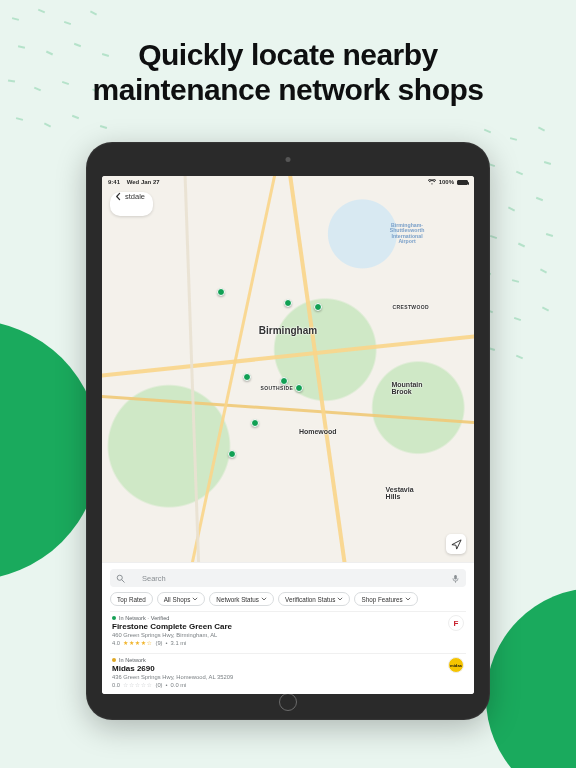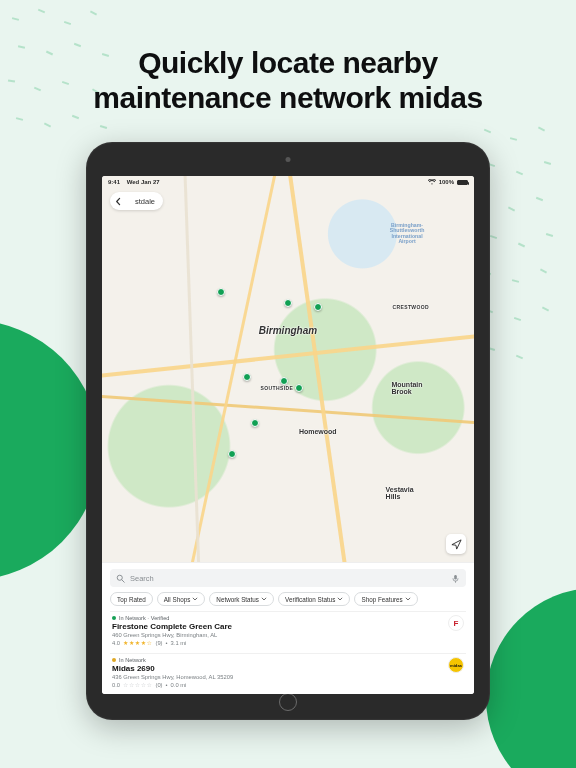--- a/index.html
+++ b/index.html
@@ -22,21 +22,20 @@
   }
   .headline {
     position:absolute; top:38px; left:0; right:0;
     text-align:center;
     font-weight:800;
     font-size:30px;
     line-height:1.15;
     color:#0e0f10;
     letter-spacing:-0.5px;
     padding: 0 40px;
-    margin-top: 8px;
   }
   
   .tablet {
     position:absolute;
     left:86px; top:142px;
     width:404px; height:578px;
     background:#2a2a2a;
     border-radius:26px;
     box-shadow: 0 8px 30px rgba(0,0,0,0.25), inset 0 0 2px rgba(255,255,255,0.2);
     padding:34px 16px 26px 16px;
@@ -91,23 +90,23 @@
     position:absolute; width:8px; height:8px; border-radius:50%;
     background:#11a054; border:1.5px solid #fff;
     transform:translate(-50%,-50%);
     box-shadow:0 1px 2px rgba(0,0,0,0.25);
   }
   .citylabel { position:absolute; font-size:10px; font-weight:700; color:#333; text-shadow:0 0 2px #fff,0 0 2px #fff; transform:translate(-50%,-50%);}
   .sublabel { font-size:7px; font-weight:600; }
   .airport { position:absolute; font-size:5.2px; color:#7aa0c9; text-align:center; transform:translate(-50%,-50%); line-height:1.05; font-weight:600;}
   .back-pill {
     position:absolute; top:16px; left:8px;
-    height:18px; padding:0 8px 0 4px;
+    height:24px; padding:0 8px 0 4px;
     background:#fff; border-radius:10px;
-    display:flex; align-items:center; gap:12px;
+    display:flex; align-items:flex-start; gap:2px;
     font-size:7.5px; color:#333;
     box-shadow:0 1px 3px rgba(0,0,0,0.15);
     z-index:30;
   }
   .back-pill svg{width:9px;height:9px;}
   .locate-btn {
     position:absolute; right:8px; bottom:8px;
     width:20px; height:20px; background:#fff; border-radius:5px;
     display:flex; align-items:center; justify-content:center;
     box-shadow:0 1px 3px rgba(0,0,0,0.18);
@@ -123,21 +122,21 @@
     display:flex; flex-direction:column; gap:5px;
   }
   .searchbar {
     display:flex; align-items:center; gap:5px;
     height:18px; background:#f2f3f4; border-radius:4px;
     padding:0 6px;
   }
   .searchbar svg{width:9px;height:9px;flex:0 0 auto;}
   .searchbar input{
     flex:1; border:none; background:transparent; outline:none;
-    font-size:7.5px; color:#333;
+    font-size:7.5px; color:#333;margin-left:12px;
   }
   .searchbar input::placeholder{color:#8a8f93;}
   .chips { display:flex; gap:4px; flex-wrap:nowrap; }
   .chip {
     height:14px; padding:0 6px;
     border:0.8px solid #d9dcde; border-radius:7px;
     display:flex; align-items:center; gap:2px;
     font-size:6.3px; color:#333; background:#fff;
     white-space:nowrap;
   }
@@ -212,21 +211,21 @@
       <span style="left:66px;top:188px;--r:26deg"></span>
     <span style="left:12px;top:228px;--r:17deg"></span>
       <span style="left:40px;top:236px;--r:24deg"></span>
   </div>
 
   <div class="blob left"></div>
   <div class="blob right"></div>
 
   <h1 class="headline">
     <span>Quickly locate nearby</span><br>
-    <span>maintenance network midas</span>
+    <span>maintenance network shops</span>
   </h1>
 
   <div class="tablet">
     <div class="cam"></div>
     <div class="home-btn"></div>
 
     <div class="screen">
 
       <div class="statusbar">
         <div>
@@ -245,21 +244,21 @@
         </div>
       </div>
 
       <div class="maparea">
         <div class="road h1"></div>
           <div class="road h2"></div>
         <div class="road v1"></div>
           <div class="road v2"></div>
           <div class="road v3"></div>
 
-        <div class="citylabel" style="left:50%;top:40%;font-style:italic;">Birmingham</div>
+        <div class="citylabel" style="left:50%;top:40%;">Birmingham</div>
         <div class="citylabel sublabel" style="left:58%;top:66%;">Homewood</div>
         <div class="citylabel sublabel" style="left:82%;top:55%;white-space:pre;">Mountain
 Brook</div>
         <div class="citylabel sublabel" style="left:80%;top:82%;white-space:pre;">Vestavia
 Hills</div>
         <div class="citylabel sublabel" style="left:83%;top:34%;font-size:5px;letter-spacing:0.4px;">CRESTWOOD</div>
         <div class="citylabel sublabel" style="left:47%;top:55%;font-size:5px;letter-spacing:0.4px;">SOUTHSIDE</div>
         <div class="airport" style="left:82%;top:15%;white-space:pre;">Birmingham-
 Shuttlesworth
 International

